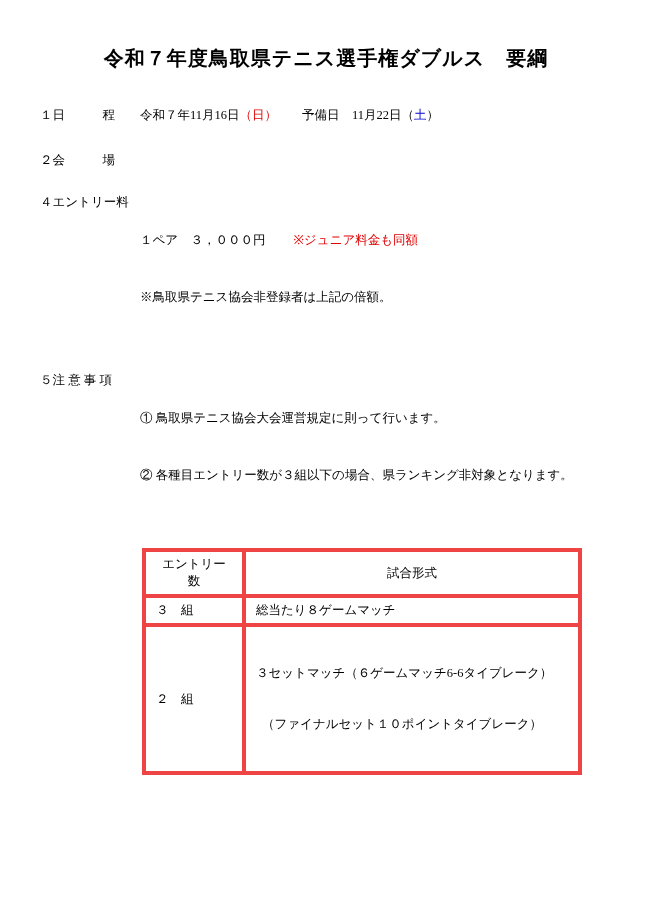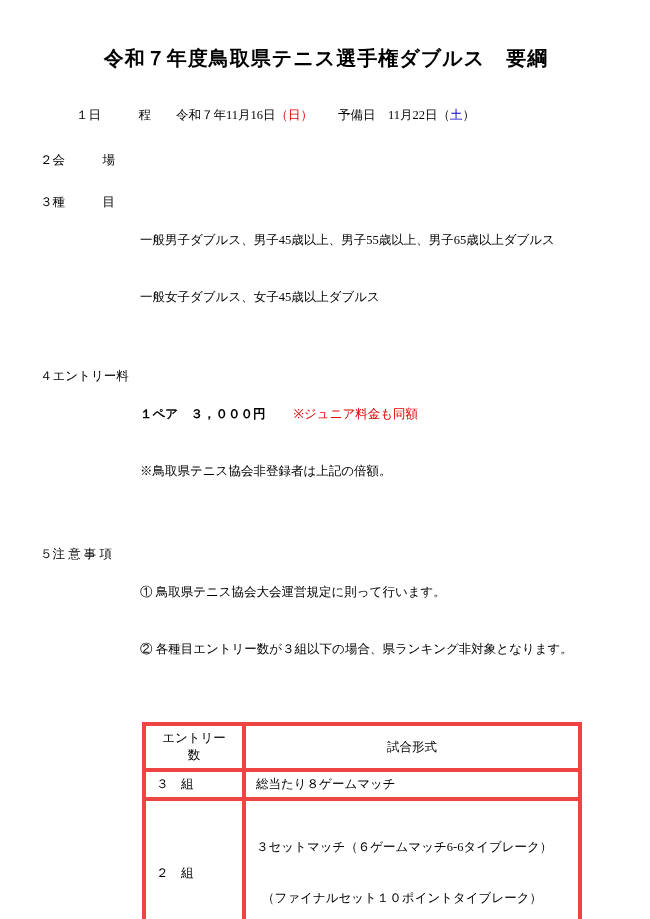--- a/index.html
+++ b/index.html
@@ -12,28 +12,28 @@
   }
   .title {
     text-align:center; font-size:20px; font-weight:bold;
     letter-spacing:1px; line-height:28px; margin-bottom:34px;
     white-space:pre-wrap;
   }
   .row { display:flex; align-items:flex-start; }
   .label { width:100px; flex:none; white-space:pre-wrap; }
   .content { flex:1; white-space:pre-wrap; }
   .line { white-space:pre-wrap; }
-  .mb-s1 { margin-bottom:26px;margin-left:36px; }
+  .mb-s1 { margin-bottom:26px; }
   .mb-s2 { margin-bottom:23px; }
   .mb-s3 { margin-bottom:22px; }
   .mb-s4 { margin-bottom:26px;justify-content:center; }
   .mb-s5 { margin-bottom:50px; }
   .red  { color:var(--accent-red,#e00000); }
   .blue { color:var(--accent-blue,#0000cc); }
-  .bold { font-weight:bold; }
+  .bold { font-weight:normal; }
   .fee-note { margin-left:28px; font-weight:normal; }
   .entry-table {
     border-collapse:collapse; margin:6px 0 4px 2px; width:440px;
     font-size:12.5px; line-height:17px;
   }
   .entry-table th, .entry-table td { border:4px solid #ef4444; padding:4px 10px; white-space:pre-wrap; }
   .entry-table th { font-weight:normal; text-align:center; }
   .entry-table td.cnt { width:100px; text-align:left; }
   .entry-table .fmt2 { padding-left:6px; }
 </style>
@@ -46,27 +46,20 @@
 
   <section class="row mb-s1">
     <div class="label">１日　　　程</div>
     <div class="content"><span>令和７年11月16日</span><span class="red">（日）</span><span>　　予備日　11月22日（</span><span class="blue">土</span><span>）</span></div>
   </section>
 
   <section class="row mb-s2">
     <div class="label">２会　　　場</div>
   </section>
 
-  <section class="row mb-s3">
-    <div class="label">３種　　　目</div>
-    <div class="content">
-      <div class="line">一般男子ダブルス、男子45歳以上、男子55歳以上、男子65歳以上ダブルス</div>
-      <div class="line">一般女子ダブルス、女子45歳以上ダブルス</div>
-    </div>
-  </section>
 
   <section class="row mb-s4">
     <div class="label">４エントリー料</div>
     <div class="content">
       <div class="line"><span class="bold">１ペア　３，０００円</span><span class="red fee-note">※ジュニア料金も同額</span></div>
       <div class="line">※鳥取県テニス協会非登録者は上記の倍額。</div>
     </div>
   </section>
 
   <section class="row mb-s5">

